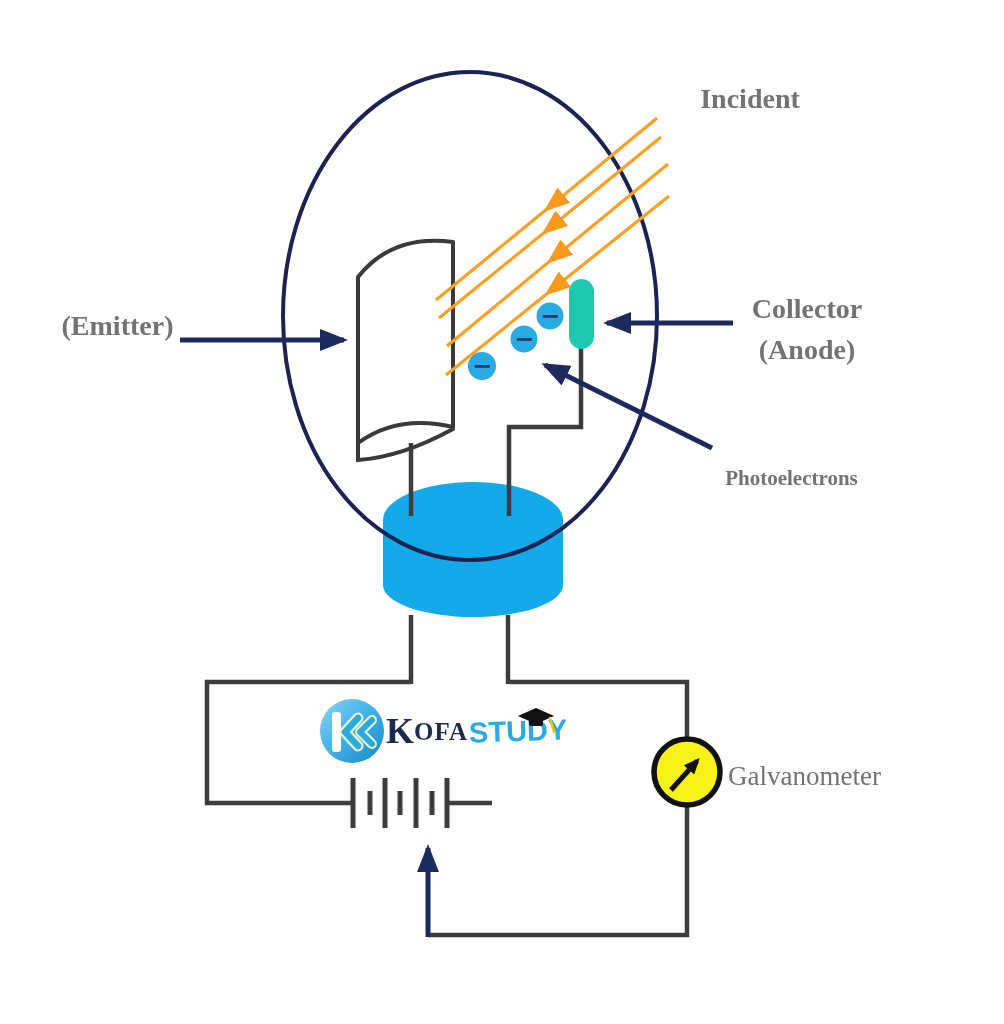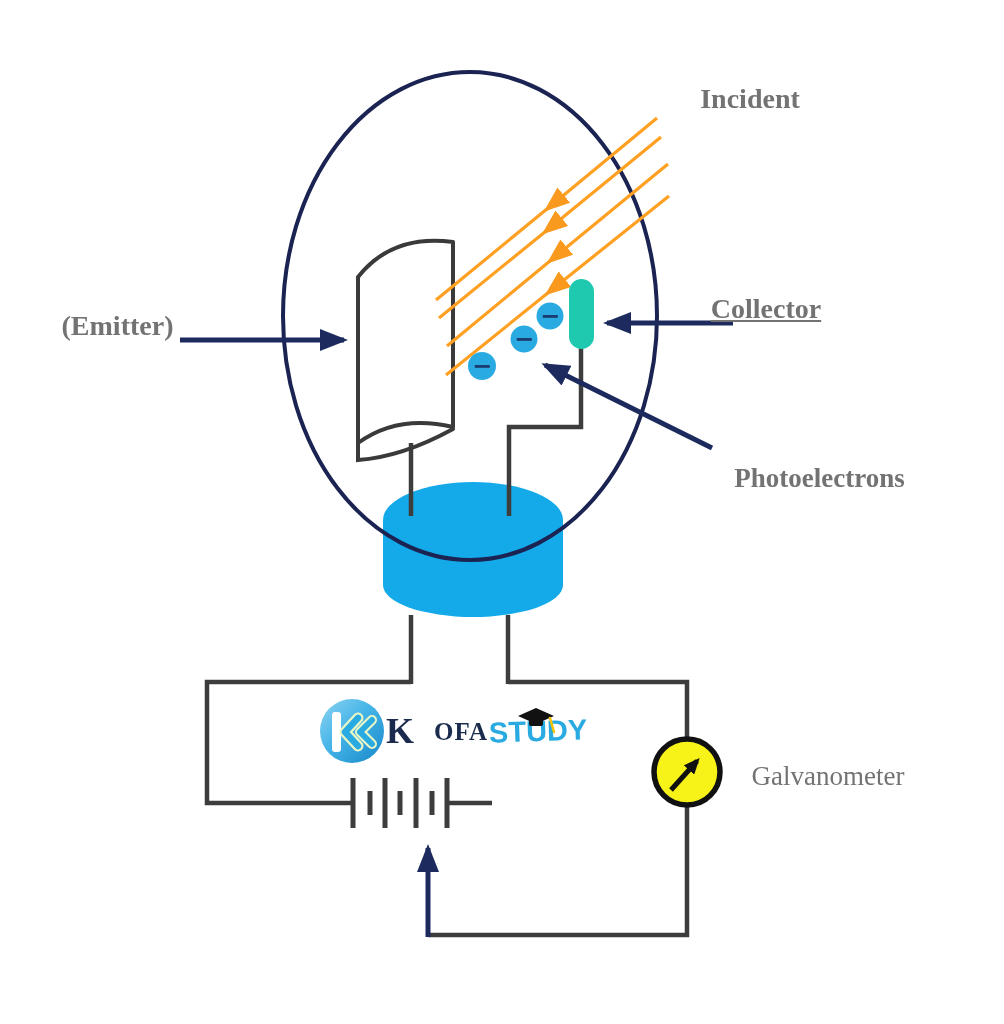--- a/index.html
+++ b/index.html
@@ -2,29 +2,29 @@
 <html><head>
 <meta charset="utf-8">
 <style>
   html,body{margin:0;padding:0;background:#ffffff;}
   body{width:1004px;height:1024px;position:relative;overflow:hidden;
        font-family:"Liberation Serif","DejaVu Serif",serif;}
   #stage{position:absolute;left:0;top:0;width:1004px;height:1024px;}
   svg{position:absolute;left:0;top:0;}
   .lbl{position:absolute;color:#737373;font-weight:bold;font-size:28px;
        line-height:41px;text-align:center;white-space:nowrap;}
-  .lbl.normal{font-weight:normal;text-align:center;}
+  .lbl.normal{font-weight:normal;text-align:left;}
   
   .logo{position:absolute;left:320px;top:698px;width:250px;height:68px;}
   .logo-circle{position:absolute;left:0;top:1px;width:64px;height:64px;border-radius:50%;
        background:linear-gradient(135deg,#8ed4f2 0%,#45b4e8 45%,#1787c9 100%);}
   .logo-text{position:absolute;left:66px;top:8px;height:50px;display:flex;align-items:center;}
   .logo-k{font-family:"Liberation Serif",serif;font-weight:bold;font-size:36px;color:#1b2b4e;line-height:1;}
   .logo-ofa{font-family:"Liberation Serif",serif;font-weight:bold;font-size:25px;color:#1b2b4e;
-       letter-spacing:1px;line-height:1;margin-left:20px;}
+       letter-spacing:1px;line-height:1;}
   .logo-study{font-family:"Liberation Sans","DejaVu Sans",sans-serif;font-weight:bold;
        font-size:29px;color:#29abe2;letter-spacing:0px;line-height:1;transform:rotate(-2deg);margin-left:1px;}
   .gradcap{position:absolute;left:196px;top:8px;}
 </style>
 </head>
 <body>
 
 <div id="stage">
 
 <svg width="1004" height="1024" viewBox="0 0 1004 1024">
@@ -105,25 +105,26 @@
 </svg>
 
 <div class="lbl" style="left:670px;top:78px;width:160px;">
   <div>Incident</div>
 </div>
 
 <div class="lbl" style="left:30px;top:305px;width:175px;">
   <div>(Emitter)</div>
 </div>
 
-<div class="lbl" style="left:686px;top:288px;width:160px;text-decoration:underline;">
+<div class="lbl" style="left:727px;top:288px;width:160px;">
   <div>Collector</div>
+  <div>(Anode)</div>
 </div>
 
-<div class="lbl" style="left:712px;top:458px;width:215px;font-size:27px;">Photoelectrons</div>
+<div class="lbl" style="left:684px;top:458px;width:215px;font-size:21px;">Photoelectrons</div>
 
 <div class="lbl normal" style="left:728px;top:756px;width:200px;font-size:27px;">Galvanometer</div>
 
 <div class="logo">
   <div class="logo-circle"></div>
   <svg width="64" height="66" style="left:0;top:0;">
     <rect x="12" y="14" width="9" height="40" rx="3" fill="#ffffff"></rect>
     <polyline points="38,20 25,34 38,48" fill="none" stroke="#e9f6c6" stroke-width="11" stroke-linecap="round" stroke-linejoin="round"></polyline>
     <polyline points="38,20 25,34 38,48" fill="none" stroke="#29abe2" stroke-width="6.5" stroke-linecap="round" stroke-linejoin="round"></polyline>
     <polyline points="52,22 40,34 52,46" fill="none" stroke="#e9f6c6" stroke-width="10" stroke-linecap="round" stroke-linejoin="round"></polyline>

